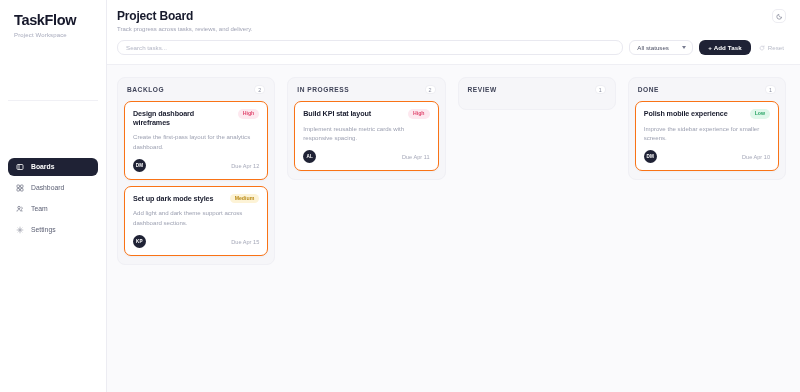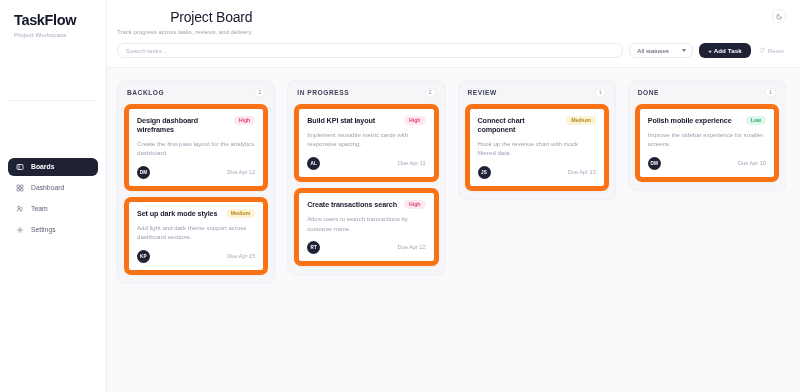--- a/index.html
+++ b/index.html
@@ -108,26 +108,25 @@
 
   .topbar {
     background: #ffffff;
     padding: 9px 14px 8px 10px;
     display: flex;
     align-items: flex-start;
     justify-content: space-between;
     flex: 0 0 auto;
   }
   .page-title {
-    font-size: 14px;
-    font-weight: normal;
+    font-size: 12px;
+    font-weight: bold;
     letter-spacing: -0.2px;
     color: #171a2c;
     line-height: 1.2;
-    text-align: right;
   }
   .page-sub {
     font-size: 6px;
     color: #a0a3b5;
     margin-top: 3px;
   }
   .theme-toggle {
     width: 14px; height: 14px;
     border: 1px solid #ededf2;
     border-radius: 5px;
@@ -266,21 +265,21 @@
     color: #8b8fa1;
     display: flex;
     align-items: center;
     justify-content: center;
   }
 
   .cards { display: flex; flex-direction: column; gap: 6px; }
 
   .card {
     background: #ffffff;
-    border: 5px solid #f97316;
+    border: 1px solid #f97316;
     border-radius: 7px;
     padding: 7px 8px 7px 8px;
     box-shadow: 0 1px 2px rgba(25,28,45,0.035);
     cursor: pointer;
   }
   .card-top {
     display: flex;
     align-items: flex-start;
     justify-content: space-between;
     gap: 6px;
@@ -481,55 +480,29 @@
               <div class="card-title">Build KPI stat layout</div>
               <span class="badge high">High</span>
             </div>
             <div class="card-desc">Implement reusable metric cards with responsive spacing.</div>
             <div class="card-foot">
               <span class="avatar">AL</span>
               <span class="due">Due Apr 11</span>
             </div>
           </article>
 
-          <article class="card">
-            <div class="card-top">
-              <div class="card-title">Create transactions search</div>
-              <span class="badge high">High</span>
-            </div>
-            <div class="card-desc">Allow users to search transactions by customer name.</div>
-            <div class="card-foot">
-              <span class="avatar">RT</span>
-              <span class="due">Due Apr 12</span>
-            </div>
-          </article>
 
         </div>
       </section>
 
       <section class="column">
         <div class="col-head">
           <span class="col-title">REVIEW</span>
           <span class="col-count">1</span>
         </div>
-        <div class="cards">
-
-          <article class="card">
-            <div class="card-top">
-              <div class="card-title">Connect chart component</div>
-              <span class="badge medium">Medium</span>
-            </div>
-            <div class="card-desc">Hook up the revenue chart with mock filtered data.</div>
-            <div class="card-foot">
-              <span class="avatar">JS</span>
-              <span class="due">Due Apr 13</span>
-            </div>
-          </article>
-
-        </div>
       </section>
 
       <section class="column">
         <div class="col-head">
           <span class="col-title">DONE</span>
           <span class="col-count">1</span>
         </div>
         <div class="cards">
 
           <article class="card">

